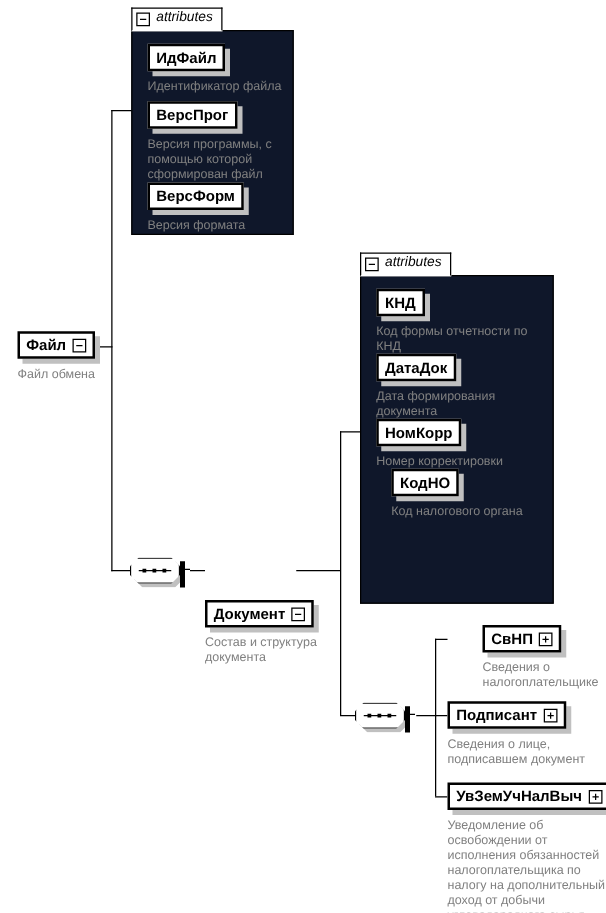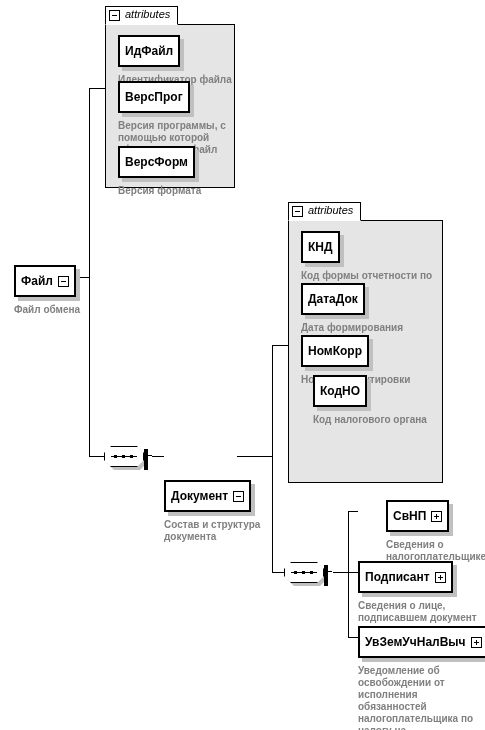--- a/index.html
+++ b/index.html
@@ -27,21 +27,21 @@
     background: #000000;
   }
   .line-h { height: 1px; }
   .line-v { width: 1px; }
 
   
   .attrgroup {
     position: absolute;
     box-sizing: border-box;
     border: 1px solid #000000;
-    background: #e5e5e5;
+    background: #0f172a;
   }
   .attrgroup-tab {
     position: absolute;
     box-sizing: border-box;
     border: 1px solid #000000;
     border-bottom: 1px solid #ffffff;
     background: #ffffff;
     height: 19px;
     left: -1px;
     top: -19px;
@@ -91,21 +91,21 @@
 
   
   .node {
     position: absolute;
     box-sizing: border-box;
   }
   .node .box {
     box-sizing: border-box;
     border: 2px solid #000000;
     background: #ffffff;
-    height: 32px;
+    height: 22px;
     display: inline-flex;
     align-items: center;
     padding: 0 5px;
     gap: 5px;
     position: relative;
     z-index: 2;
     white-space: nowrap;
   }
   .node .box .name {
     font-size: 12px;
@@ -125,21 +125,20 @@
   .node .boxwrap {
     position: relative;
     display: inline-block;
   }
   .node .desc {
     font-size: 10px;
     color: #808080;
     line-height: 12px;
     margin-top: 7px;
     white-space: pre-line;
-    font-weight: bold;
   }
 
   
   .seq {
     position: absolute;
   }
   .seq .octa {
     position: absolute;
     left: 0;
     top: 0;

